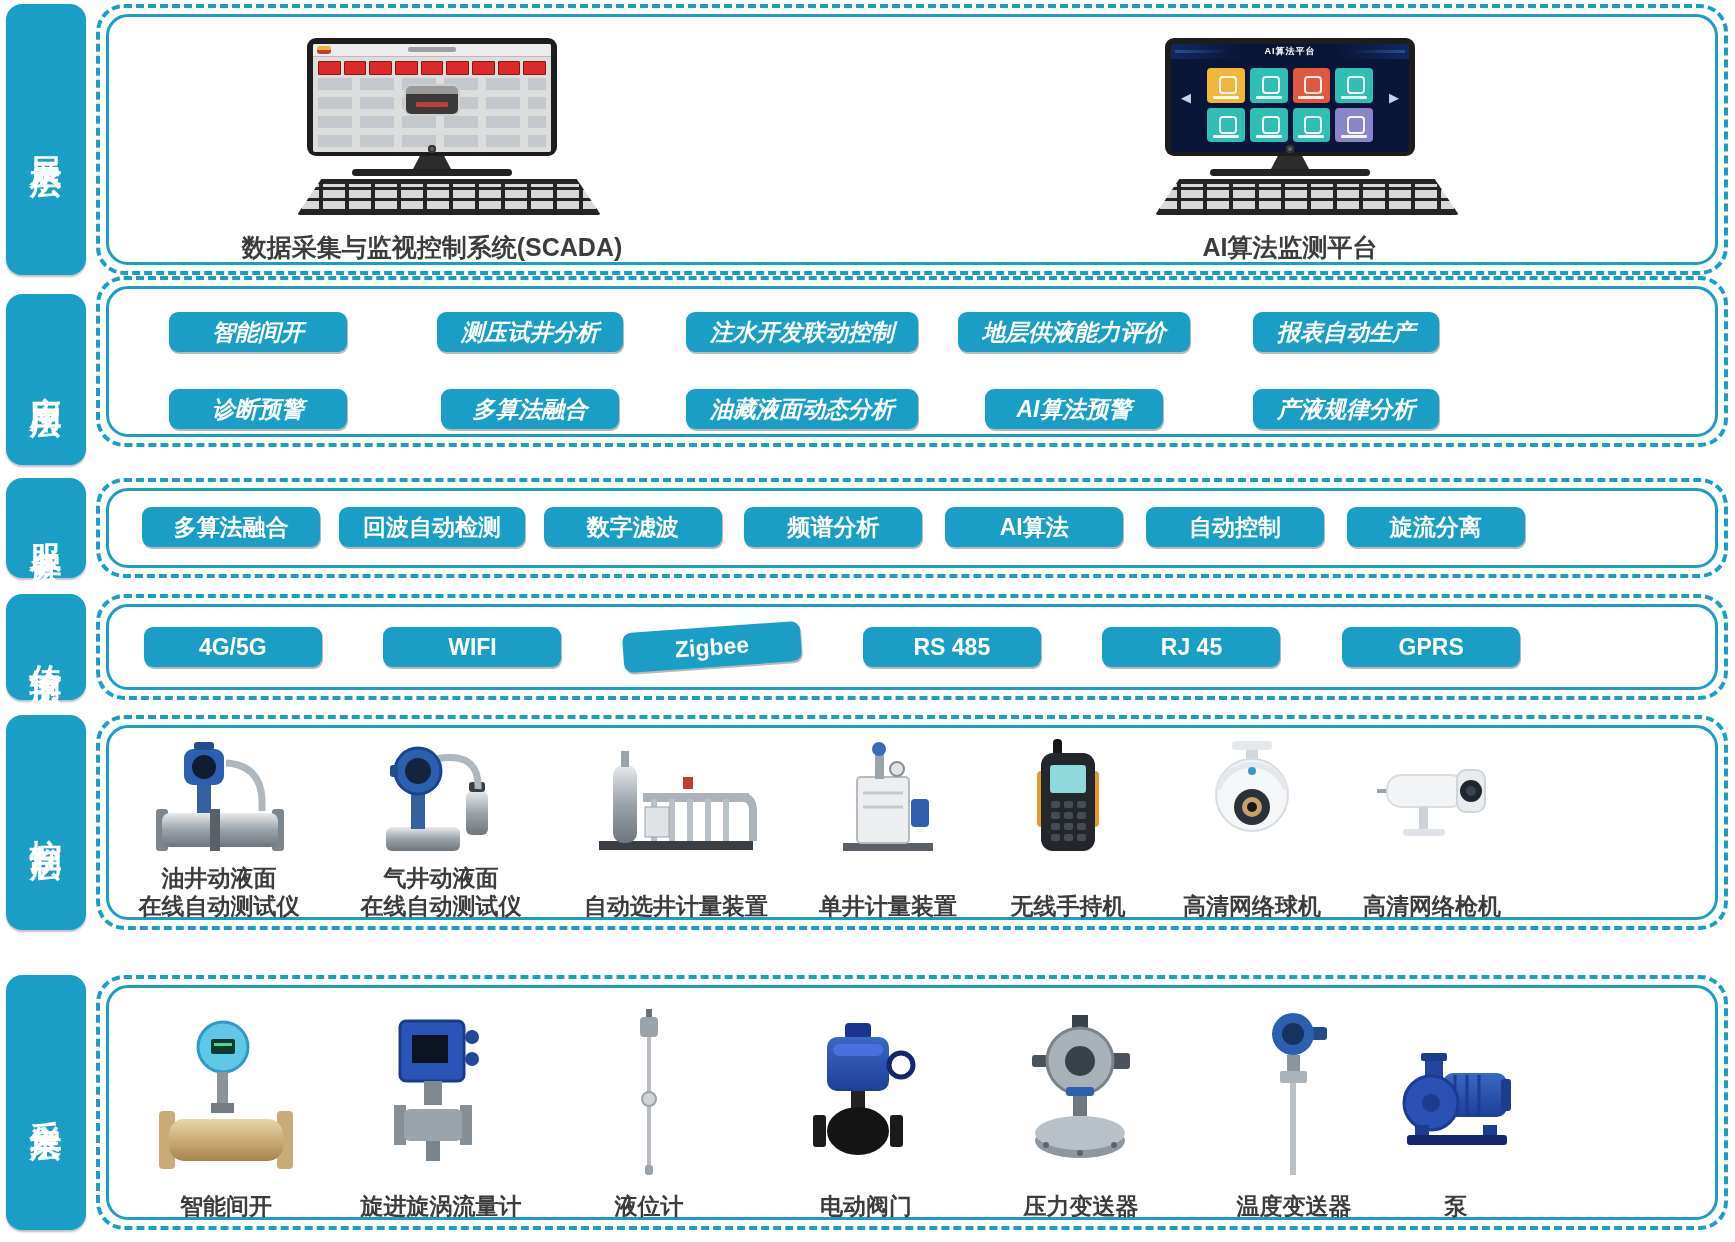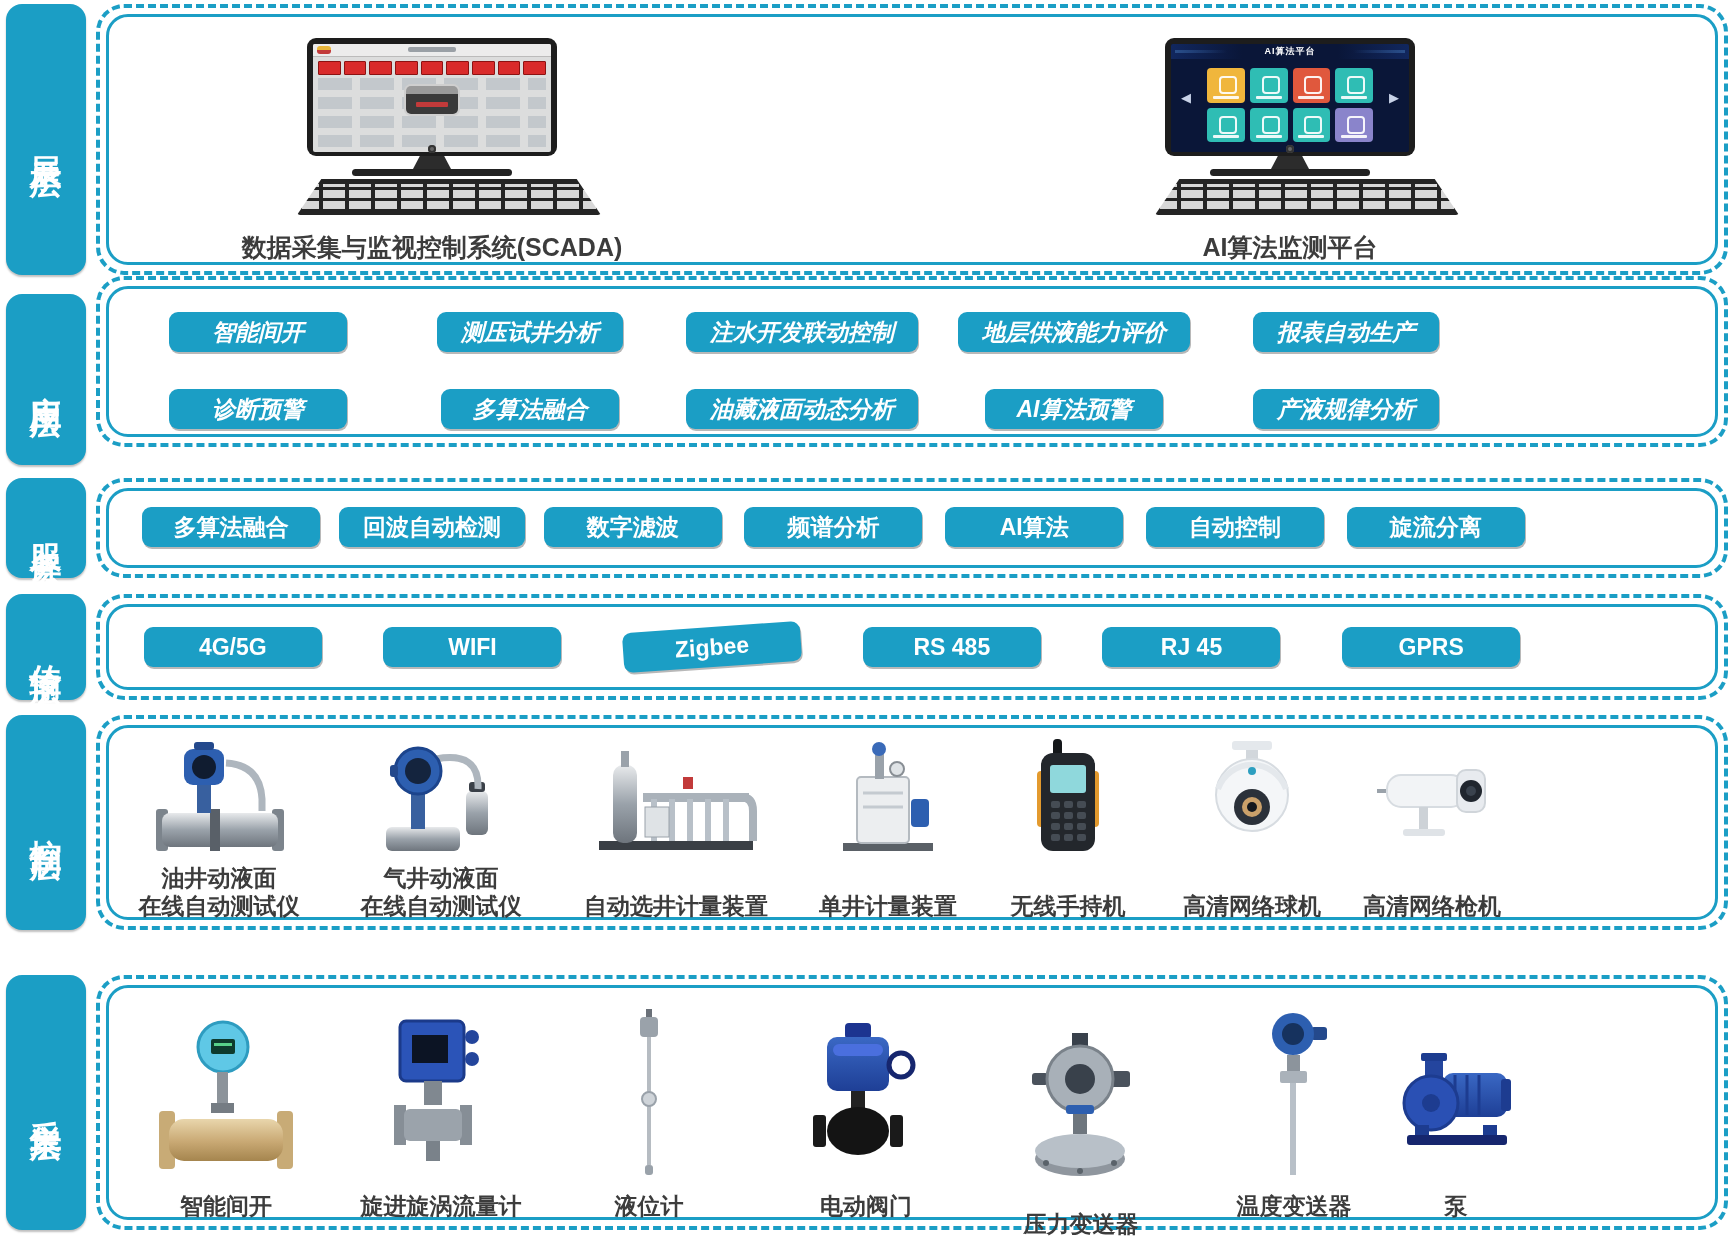--- a/index.html
+++ b/index.html
@@ -445,21 +445,21 @@
           <circle cx="110" cy="58" r="12" fill="none" stroke="#16266e" stroke-width="5"></circle>
           <rect x="60" y="84" width="14" height="18" fill="#222"></rect>
           <ellipse cx="67" cy="124" rx="31" ry="24" fill="#141414"></ellipse>
           <rect x="22" y="108" width="13" height="32" rx="3" fill="#1a1a1a"></rect>
           <rect x="99" y="108" width="13" height="32" rx="3" fill="#1a1a1a"></rect>
         </svg>
       </div>
       <div class="dev-label">电动阀门</div>
     </div>
 
-    <div class="dev2" style="left:881px;top:32px;">
+    <div class="dev2" style="left:881px;top:14px;">
       <div class="dev-img">
         <svg width="150" height="172" viewBox="0 0 150 172">
           <rect x="66" y="8" width="16" height="14" fill="#39414b"></rect>
           <rect x="104" y="46" width="20" height="16" rx="3" fill="#4a525c"></rect>
           <rect x="26" y="48" width="16" height="12" rx="3" fill="#4a525c"></rect>
           <circle cx="74" cy="54" r="33" fill="#a8b0b8" stroke="#7a828a" stroke-width="3"></circle>
           <circle cx="74" cy="54" r="15" fill="#39414b"></circle>
           <rect x="60" y="80" width="28" height="9" rx="3" fill="#2d5fb0"></rect>
           <rect x="67" y="89" width="14" height="20" fill="#6e767e"></rect>
           <ellipse cx="74" cy="134" rx="45" ry="17" fill="#8f969e"></ellipse>

